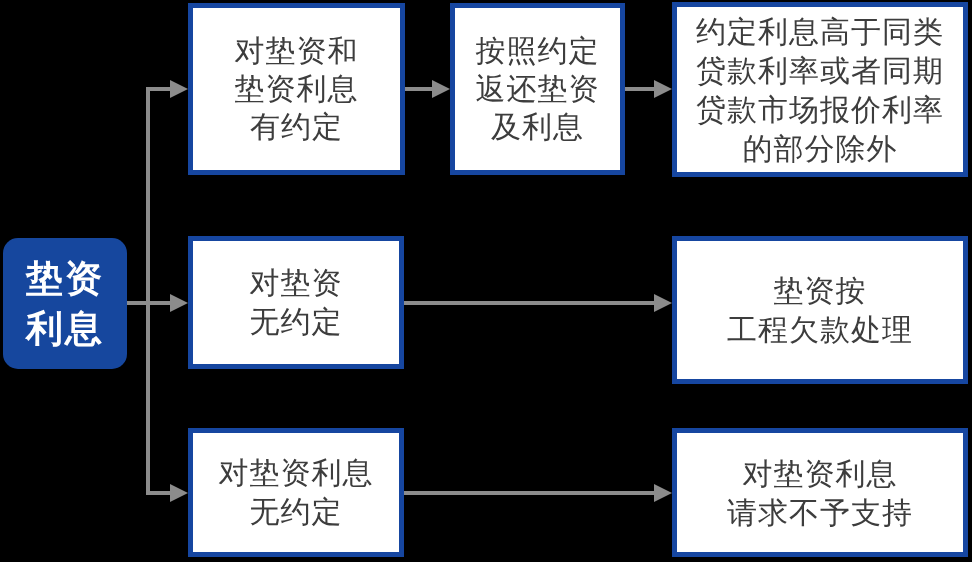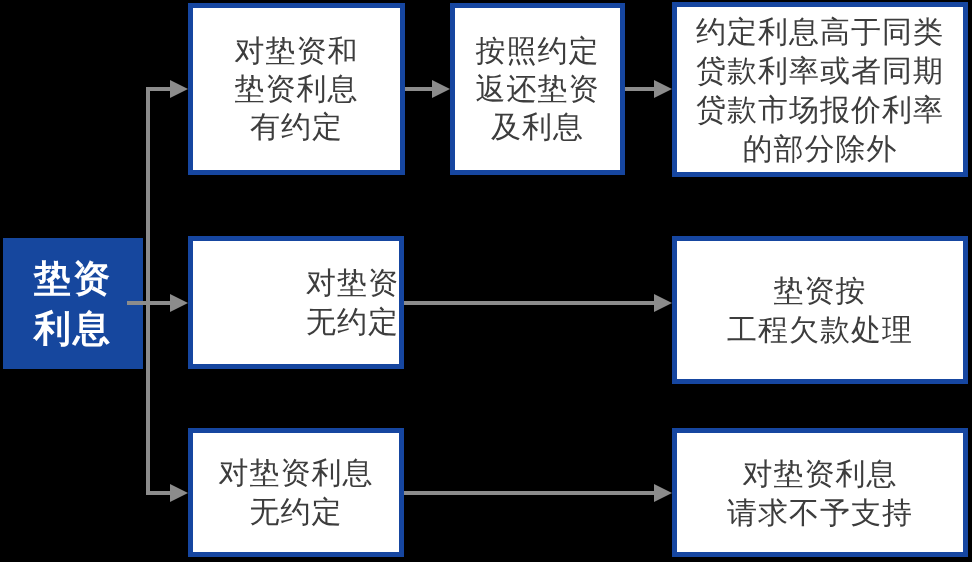--- a/index.html
+++ b/index.html
@@ -65,25 +65,25 @@
   }
   .arrowhead {
     position: absolute;
     width: 0;
     height: 0;
     border-top: 9px solid transparent;
     border-bottom: 9px solid transparent;
     border-left: 18px solid #8c8c8c;
   }
   
-  #root-node            { left: 3px;   top: 238px; width: 140px; height: 131px; }
+  #root-node            { left: 3px;   top: 238px; width: 124px; height: 131px; border-radius: 15px; }
   #node-agreement-both  { left: 188px; top: 3px;   width: 217px; height: 172px; }
   #node-return          { left: 450px; top: 3px;   width: 175px; height: 172px; }
   #node-exception       { left: 672px; top: 2px;   width: 296px; height: 175px; }
-  #node-no-agr-advance  { left: 188px; top: 236px; width: 216px; height: 133px; justify-content: flex-end; }
+  #node-no-agr-advance  { left: 188px; top: 236px; width: 216px; height: 133px; }
   #node-project-debt    { left: 672px; top: 236px; width: 296px; height: 148px; }
   #node-no-agr-interest { left: 188px; top: 428px; width: 216px; height: 129px; }
   #node-not-supported   { left: 672px; top: 428px; width: 296px; height: 129px; }
 </style>
 </head>
 <body>
 
 <div class="stage">
 
   <div class="root-node" id="root-node">

